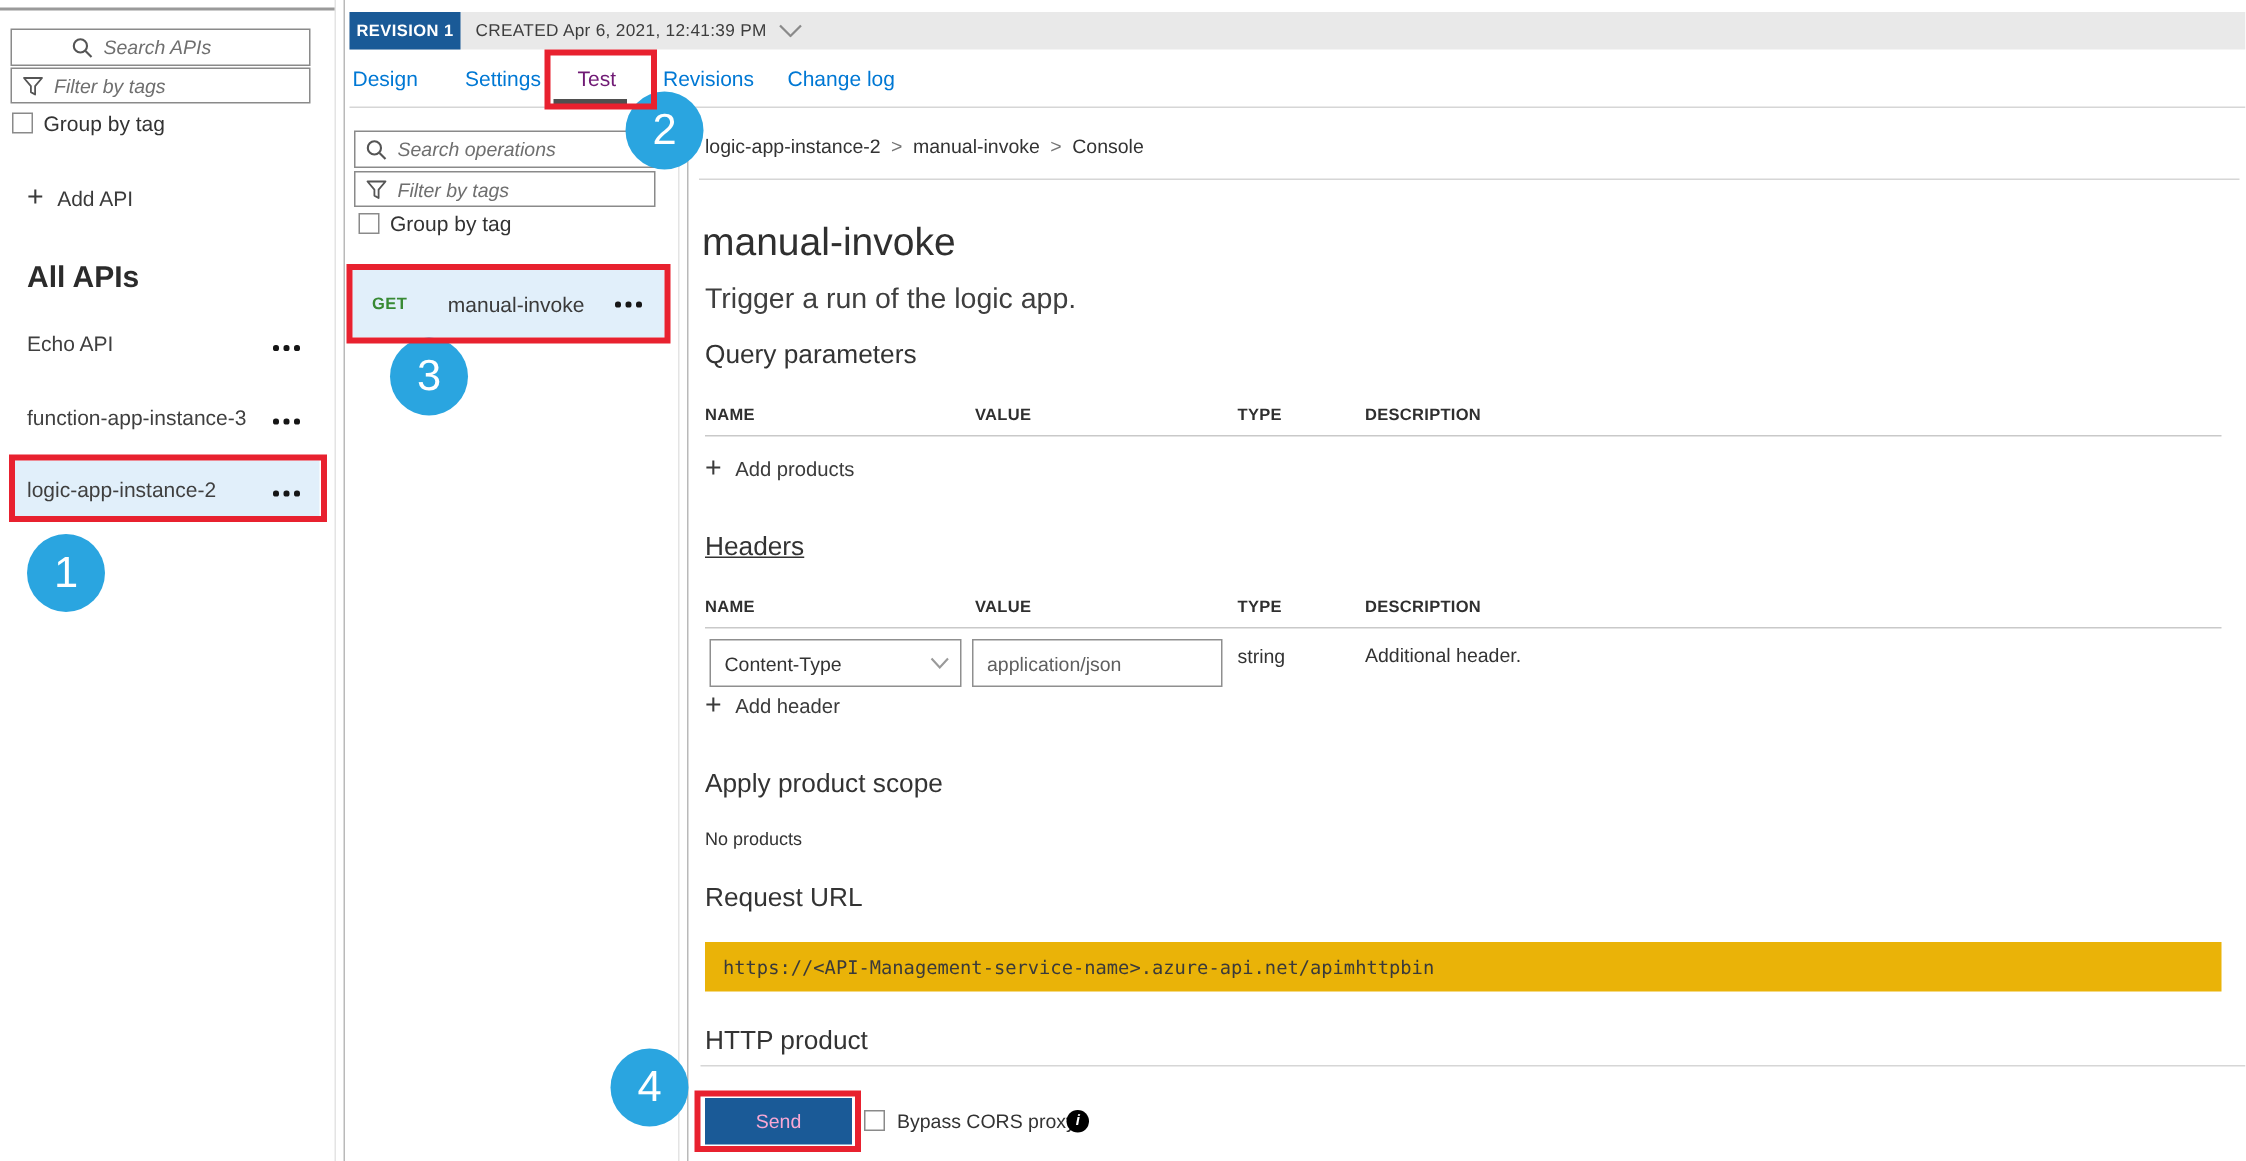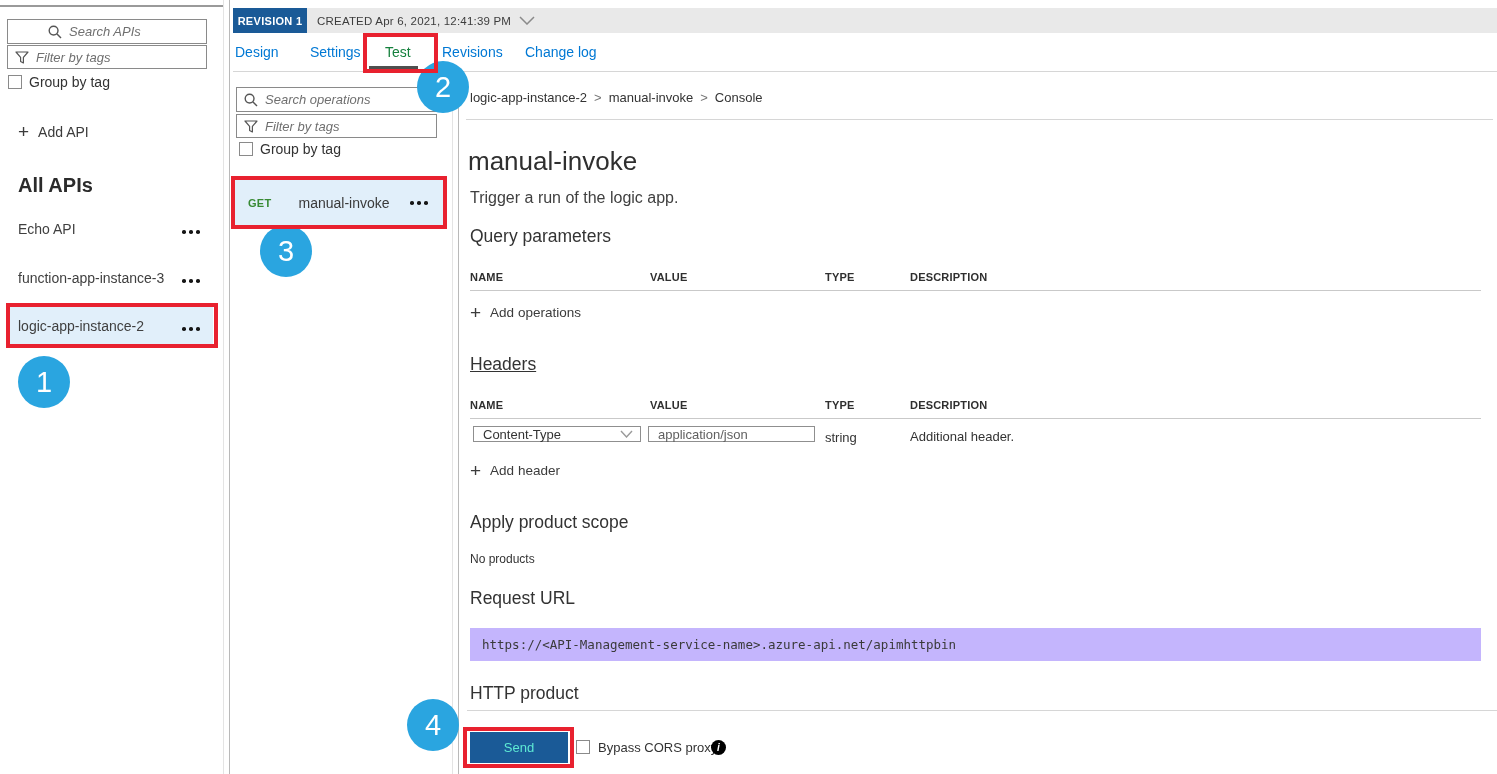--- a/index.html
+++ b/index.html
@@ -22,56 +22,56 @@
 
   .linkbtn { position:absolute; display:flex; align-items:center; gap:9px; color:#3b3b3b; font-size:14px; cursor:pointer; }
   .plus { font-size:19px; font-weight:300; color:#3b3b3b; line-height:14px; }
 
   .api-item { position:absolute; left:0; width:220px; height:37px; display:flex; align-items:center; }
   .api-item .lbl { margin-left:18px; font-size:14px; color:#3f3f3f; }
   .dots { position:absolute; display:flex; align-items:center; }
   .dots i { display:inline-block; width:3.5px; height:3.5px; background:#161616; border-radius:50%; margin-right:3.5px; }
 
   .tab { position:absolute; top:44px; font-size:14px; color:#0078d4; cursor:pointer; }
-  .tab.active { color:#15803d;text-align:right; }
+  .tab.active { color:#701a75;text-align:right; }
 
   .h2 { position:absolute; font-size:17.5px; font-weight:400; color:#333; }
   .th { position:absolute; font-size:11px; font-weight:700; color:#2f2f2f; letter-spacing:.2px; }
 
   .redbox { position:absolute; border:4px solid #e8212f; z-index:40; pointer-events:none; }
   .circle { position:absolute; width:52px; height:52px; border-radius:50%; background:#2aa5e0; color:#fff;
             display:flex; align-items:center; justify-content:center; font-size:29px; z-index:35; }
 
-  .field { position:absolute; height:16px; border:1px solid #8f8f8f; background:#fff; display:flex; align-items:center; }
+  .field { position:absolute; height:32px; border:1px solid #8f8f8f; background:#fff; display:flex; align-items:center; }
   .field-select { justify-content:space-between; padding:0 7px 0 9px; color:#333; font-size:13px; cursor:pointer; }
   .field input { border:none; outline:none; width:100%; padding:0 9px; font-family:"Liberation Sans",sans-serif;
                  font-size:13px; color:#5f5f5f; background:transparent; }
 
   .cell-text { position:absolute; font-size:13px; color:#333; }
 
   #revision-bar { position:absolute; left:233px; top:8px; width:1264px; height:25px; background:#e9e9e9;
                   display:flex; align-items:center; }
   #revision-badge { width:74px; height:25px; background:#1a5a97; color:#fff; font-size:11px; font-weight:700;
                     display:flex; align-items:center; justify-content:center; letter-spacing:.3px; cursor:pointer; }
   #revision-created { margin-left:10px; font-size:11.5px; color:#3d3d3d; letter-spacing:.2px; cursor:pointer; }
   #revision-chevron { margin-left:8px; cursor:pointer; display:flex; align-items:center; }
 
   #breadcrumb { position:absolute; left:470px; top:90px; font-size:13px; color:#333;
                 display:flex; align-items:center; gap:7px; }
   #breadcrumb .sep { color:#767676; }
   #breadcrumb .crumb { cursor:pointer; }
 
   #page-title { position:absolute; left:468px; top:146px; font-size:26px; font-weight:400; color:#2f2f2f; }
-  #page-desc  { position:absolute; left:470px; top:189px; font-size:16px; color:#3f3f3f; }
-
-  #url-box { position:absolute; left:470px; top:628px; width:1011px; height:33px; background:#c4b5fd;
+  #page-desc  { position:absolute; left:470px; top:189px; font-size:19px; color:#3f3f3f; }
+
+  #url-box { position:absolute; left:470px; top:628px; width:1011px; height:33px; background:#eab308;
              display:flex; align-items:center; }
   #url-box span { margin-left:12px; font-family:"DejaVu Sans Mono", monospace; font-size:12.5px; color:#3a3a3a; }
 
-  #send-btn { position:absolute; left:470px; top:732px; width:98px; height:31px; background:#1a5a97; color:#5eead4;
+  #send-btn { position:absolute; left:470px; top:732px; width:98px; height:31px; background:#1a5a97; color:#f9a8d4;
               font-size:13px; border:none; display:flex; align-items:center; justify-content:center;
               cursor:pointer; font-family:"Liberation Sans",sans-serif; }
 
   #info-icon { position:absolute; left:711px; top:740px; width:15px; height:15px; border-radius:50%;
                background:#000; color:#fff; font-size:10px; font-weight:700; display:flex; align-items:center;
                justify-content:center; font-style:italic; }
 
   .op-row { position:absolute; left:235px; top:180px; width:208px; height:45px; background:#e1effa;
             display:flex; align-items:center; cursor:pointer; }
   .op-method { margin-left:13px; font-size:11px; font-weight:700; color:#388a34; letter-spacing:.3px; }
@@ -206,21 +206,21 @@
   <div id="page-desc">Trigger a run of the logic app.</div>
 
   <div class="h2" style="left:470px;top:226px;">Query parameters</div>
   <span class="th" style="left:470px;top:271px;">NAME</span>
   <span class="th" style="left:650px;top:271px;">VALUE</span>
   <span class="th" style="left:825px;top:271px;">TYPE</span>
   <span class="th" style="left:910px;top:271px;">DESCRIPTION</span>
   <div class="hline" style="left:470px;top:290px;width:1011px;background:#c9c9c9;"></div>
   <div class="linkbtn" style="left:470px;top:305px;font-size:13.5px;">
     <span class="plus">+</span>
-    <span>Add operations</span>
+    <span>Add products</span>
   </div>
 
   <div class="h2" style="left:470px;top:354px;text-decoration:underline;">Headers</div>
   <span class="th" style="left:470px;top:399px;">NAME</span>
   <span class="th" style="left:650px;top:399px;">VALUE</span>
   <span class="th" style="left:825px;top:399px;">TYPE</span>
   <span class="th" style="left:910px;top:399px;">DESCRIPTION</span>
   <div class="hline" style="left:470px;top:418px;width:1011px;background:#c9c9c9;"></div>
 
   <div class="field field-select" style="left:473px;top:426px;width:168px;">

